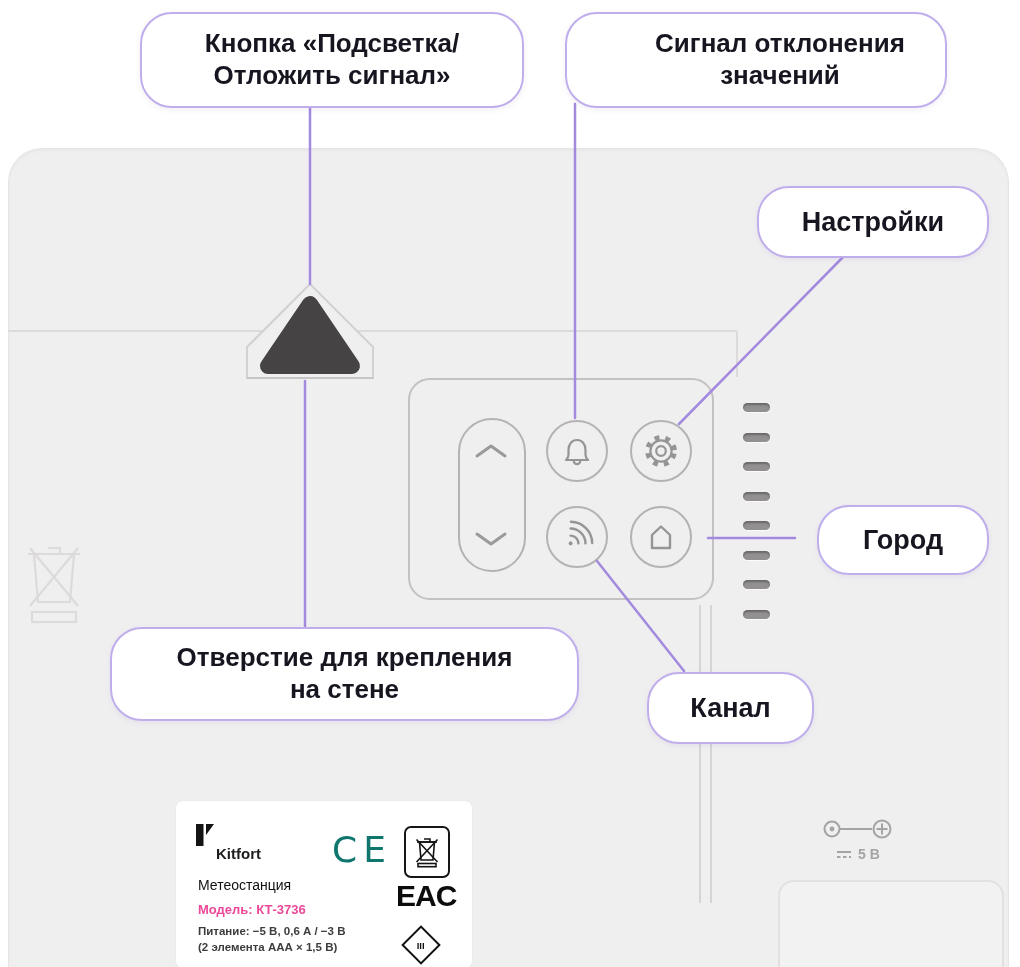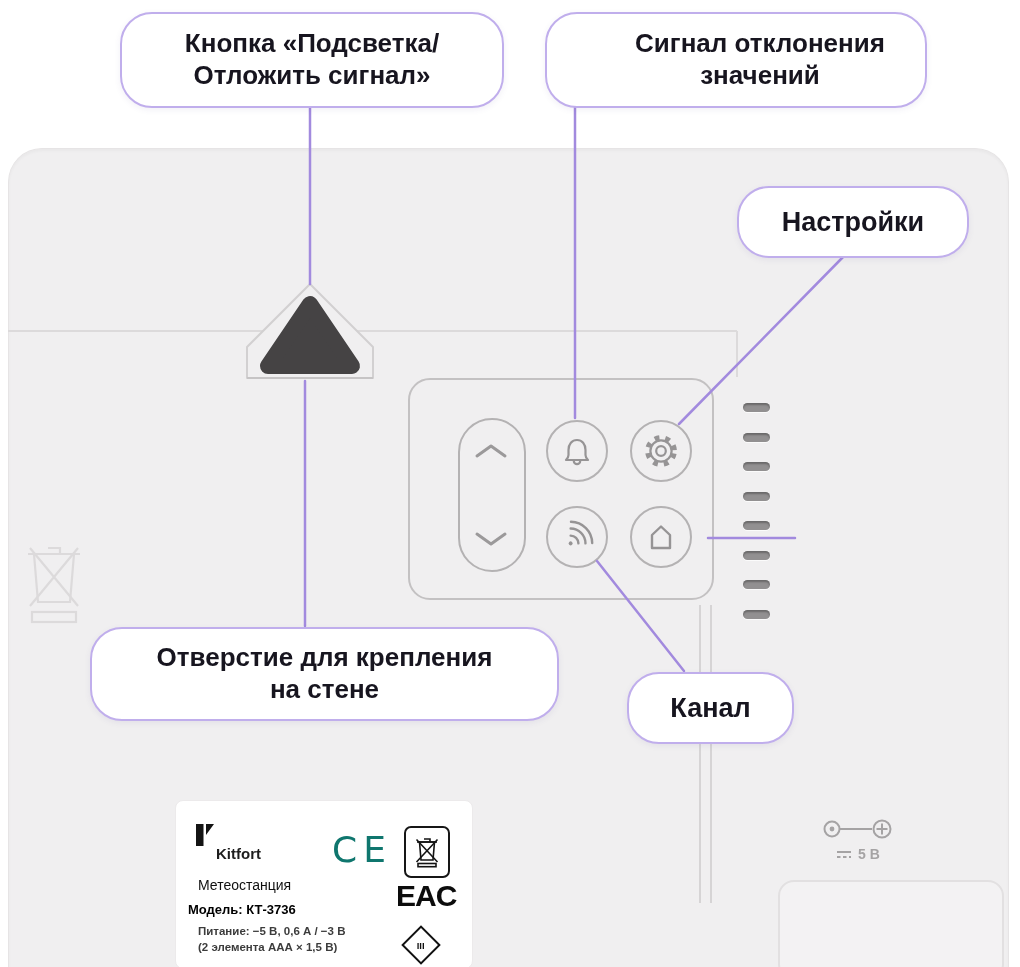--- a/index.html
+++ b/index.html
@@ -37,37 +37,37 @@
   .label{position:absolute;left:175px;top:800px;width:296px;height:167px;background:#fff;border:1px solid #eceaeb;
          border-radius:8px;z-index:3;}
   .label *{position:absolute;}
   .kf-glyph{left:20px;top:22px;width:20px;height:24px;}
   .kf-brand{left:40px;top:44px;font-size:15px;font-weight:700;color:#1d1d1d;text-align:right;}
   .ce{left:156px;top:28px;font-size:36px;letter-spacing:6px;font-weight:400;color:#0f766e;font-family:"DejaVu Sans",sans-serif;}
   .binbox{left:228px;top:25px;width:42px;height:48px;border:2.5px solid #161616;border-radius:7px;
           display:flex;align-items:center;justify-content:center;}
   .binbox svg{position:static;}
   .prod{left:22px;top:76px;font-size:14px;font-weight:400;color:#101010;}
-  .model{left:12px;top:101px;font-size:13px;font-weight:700;color:#000000;}
+  .model{left:22px;top:101px;font-size:13px;font-weight:700;color:#ec4899;}
   .pow1{left:22px;top:124px;font-size:11.5px;font-weight:700;color:#3c3c3c;}
   .pow2{left:22px;top:140px;font-size:11.5px;font-weight:600;color:#3c3c3c;}
   .eac{left:220px;top:78px;font-size:30px;font-weight:800;letter-spacing:-1px;color:#0c0c0c;}
   .class3{left:231px;top:130px;width:24px;height:24px;border:2px solid #111;transform:rotate(45deg);
           display:flex;align-items:center;justify-content:center;}
   .class3 span{position:static;transform:rotate(-45deg);font-size:9.5px;font-weight:700;color:#111;}
 
   
   .psu-label{position:absolute;left:836px;top:846px;display:flex;align-items:center;gap:6px;z-index:3;
              color:#a5a3a4;font-size:14px;font-weight:700;}
 
   
   .bubble{position:absolute;z-index:6;background:#fff;border:2px solid #c0aeec;border-radius:32px;
           display:flex;align-items:center;justify-content:center;text-align:center;
           font-size:26px;font-weight:700;line-height:1.22;color:#17151f;
-          box-shadow:0 2px 6px rgba(80,60,140,.08);}
+          box-shadow:0 2px 6px rgba(80,60,140,.08);margin-left:20px;}
   .bubble span{white-space:pre-line;}
   .c1{left:120px;top:12px;width:380px;height:92px;}
   .c2{left:545px;top:12px;width:330px;height:92px;padding-left:48px;}
   .c3{left:737px;top:186px;width:228px;height:68px;font-size:27px;}
   .c4{left:797px;top:505px;width:168px;height:66px;font-size:27px;}
   .c5{left:90px;top:627px;width:465px;height:90px;}
   .c6{left:627px;top:672px;width:163px;height:68px;font-size:27px;}
 </style>
 </head>
 <body>
@@ -212,20 +212,23 @@
     <span>Кнопка «Подсветка/
 Отложить сигнал»</span>
   </div>
   <div class="bubble c2">
     <span>Сигнал отклонения
 значений</span>
   </div>
   <div class="bubble c3">
     <span>Настройки</span>
   </div>
+  <div class="bubble c4">
+    <span>Город</span>
+  </div>
   <div class="bubble c5">
     <span>Отверстие для крепления
 на стене</span>
   </div>
   <div class="bubble c6">
     <span>Канал</span>
   </div>
 
 </div>
 

